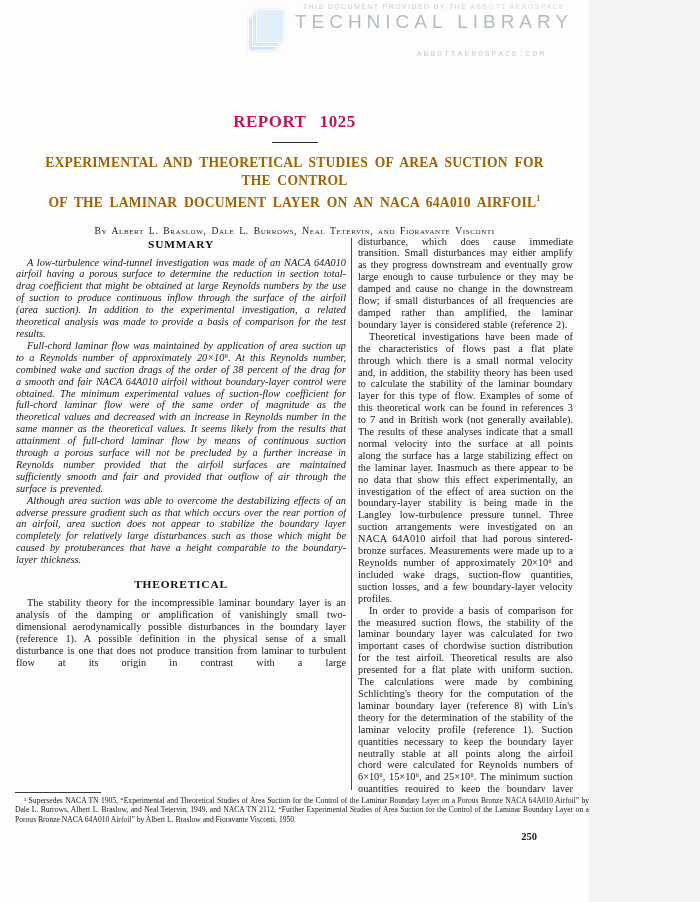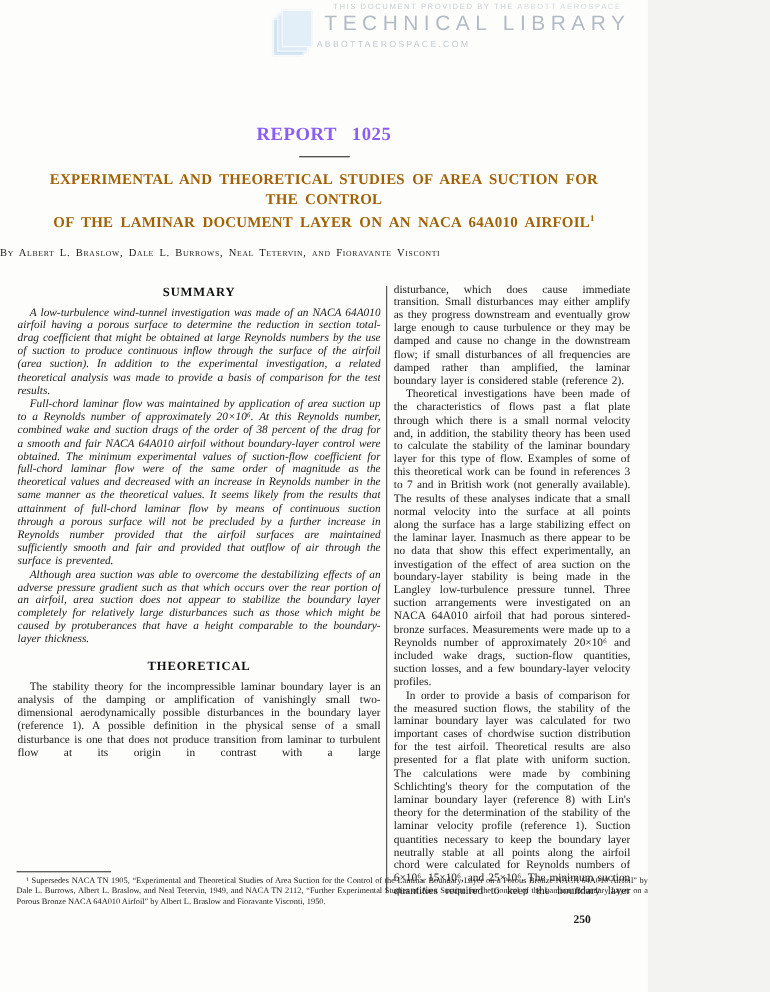--- a/index.html
+++ b/index.html
@@ -20,40 +20,40 @@
   .watermark{position:absolute;top:3px;left:248px;width:340px;}
   .wm-icon{position:absolute;left:0;top:4px;width:40px;height:48px;}
   .wm-icon .pg{position:absolute;width:26px;height:32px;background:#e2eef8;border:1px solid #f7fbff;box-shadow:0 0 2px rgba(150,180,210,.35);}
   .wm-icon .pg1{left:0;top:10px;background:#d8e7f4;}
   .wm-icon .pg2{left:4px;top:6px;background:#deebf6;}
   .wm-icon .pg3{left:8px;top:2px;}
   .wm-text{margin-left:40px;width:292px;}
   .wm-line1{font-family:"Liberation Sans",sans-serif;font-size:7px;letter-spacing:1.4px;color:#c7cdd3;text-align:center;white-space:nowrap;}
   .wm-line1 .wm-brand{color:#d6dbe0;}
   .wm-line2{font-family:"Liberation Sans",sans-serif;font-size:19px;font-weight:400;letter-spacing:5px;color:#b3bbc3;text-align:center;white-space:nowrap;margin-top:1px;}
-  .wm-line3{font-family:Liberation Sans, sans-serif;font-size:8px;letter-spacing:2px;color:#c5cbd1;text-align:left;padding-right:34px;margin-top:3px;}
+  .wm-line3{font-family:Liberation Mono, monospace;font-size:8px;letter-spacing:2px;color:#c5cbd1;text-align:right;padding-right:34px;margin-top:16px;}
 
   
   .report-number{
     margin:112px 0 0 0;text-align:center;
-    font-size:17px;font-weight:bold;word-spacing:9px;letter-spacing:.5px;color:#8b5cf6;
+    font-size:17px;font-weight:bold;word-spacing:9px;letter-spacing:.5px;color:#be185d;
   }
   .title-rule{width:46px;border:0;border-top:1.6px solid #2a2a2a;margin:10px auto 11px auto;}
   .main-title{
     margin:0 30px;text-align:center;
     font-size:13.6px;font-weight:bold;line-height:18px;word-spacing:3px;letter-spacing:.2px;color:#a16207;
   }
   .main-title sup{font-size:8px;}
   .byline{
-    margin-top:13px;text-align:left;
+    margin-top:13px;text-align:center;
     font-size:9.6px;font-variant:small-caps;letter-spacing:.6px;word-spacing:2px;color:#222;
   }
 
   
-  .columns{display:flex;margin-top:22px;padding:0 16px;height:556px;}
+  .columns{display:flex;padding:0 16px;height:556px;}
   .col{overflow:hidden;}
   .col-left{width:330px;}
   .col-right{flex:1;}
   .col-rule{width:1px;background:#4a4a48;margin:2px 6px 0 5px;height:552px;}
   .sec-heading{
     text-align:center;font-size:11.4px;font-weight:bold;letter-spacing:.8px;
     margin:2px 0 7px 0;color:#121212;
   }
   .sec-heading.intro{margin-top:12px;}
   .col p{

